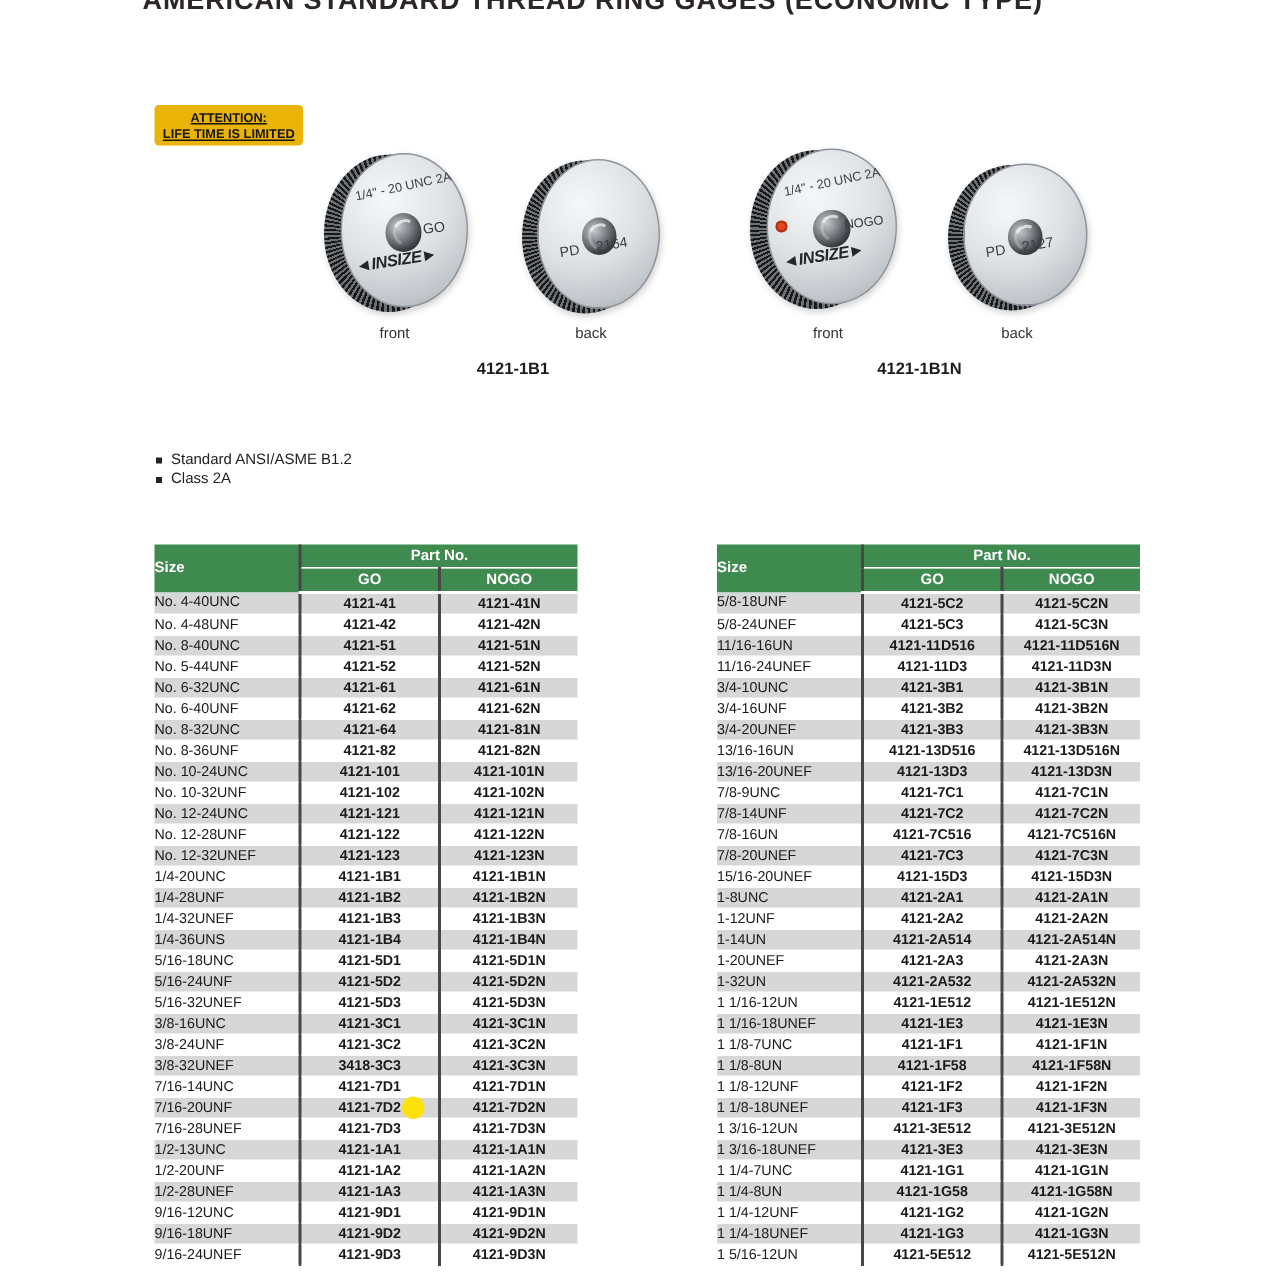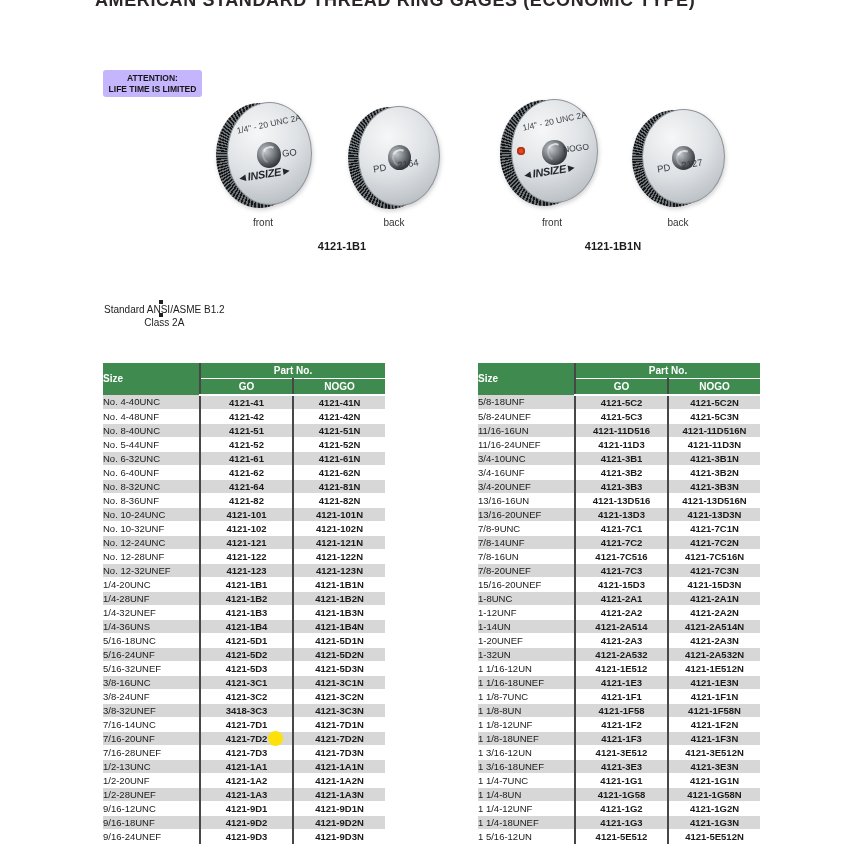--- a/index.html
+++ b/index.html
@@ -17,22 +17,22 @@
   .cert-badge{position:absolute;left:103px;top:31px;width:170px;height:40px;}
   .cert-bracket{
     position:absolute;left:0;top:0;width:22px;height:36px;
     border:3px solid #6f6f6f;border-right:none;border-radius:10px 0 0 10px;
   }
   .cert-text{position:absolute;left:13px;top:7px;line-height:1.06;
     font-style:italic;font-weight:bold;font-size:12.5px;color:#ea4e26;letter-spacing:.2px;}
   
   .attention-badge{
     position:absolute;left:103px;top:70px;width:99px;height:27px;
-    background:#c4b5fd;border-radius:3px;text-align:center;
-    font-size:8.5px;font-weight:bold;color:#151515;line-height:1.3;padding-top:3px;box-sizing:border-box;
+    background:#eab308;border-radius:3px;text-align:center;
+    font-size:8.5px;font-weight:bold;color:#151515;line-height:1.3;padding-top:3px;box-sizing:border-box;text-decoration:underline;
   }
   
   .gage{position:absolute;filter:drop-shadow(1px 2px 2px rgba(0,0,0,.18));}
   .gage .edge{
     position:absolute;left:0;top:1%;width:91%;height:99%;border-radius:50%;
     background:repeating-conic-gradient(from 0deg,#17181a 0deg 2deg,#6d7277 2deg 4deg);
   }
   .gage .face{
     position:absolute;left:11%;top:0;width:89%;height:97%;border-radius:50%;
     background:radial-gradient(circle at 36% 30%,#f6f7f8 0%,#dfe2e5 45%,#bfc4c9 78%,#939aa1 100%);
@@ -58,21 +58,21 @@
     transform:rotate(-9deg);font-style:italic;font-weight:bold;font-size:11px;
     letter-spacing:-.3px;color:#23272c;white-space:nowrap;
   }
   .mark-pd{position:absolute;left:27%;top:52%;transform:rotate(-9deg);font-size:9.5px;color:#3a3f45;word-spacing:6px;white-space:nowrap;}
   .nogo-dot{position:absolute;left:17%;top:45%;width:8px;height:8px;border-radius:50%;
     background:#e0481f;box-shadow:inset 0 0 0 1.5px #b03212;}
   .photo-label{position:absolute;width:60px;text-align:center;font-size:10px;color:#333;}
   .photo-caption{position:absolute;text-align:center;font-size:11px;font-weight:bold;color:#1c1c1c;}
   
   .features{position:absolute;left:104px;top:300px;font-size:10px;color:#222;}
-  .feature{display:flex;align-items:center;height:13px;flex-direction:column;}
+  .feature{display:flex;align-items:center;height:13px;}
   .feature .sq{width:4px;height:4px;background:#222;margin-right:6px;flex:none;}
   
   table.gage-table{
     position:absolute;top:363px;border-collapse:collapse;table-layout:fixed;width:282px;
     font-size:9.5px;
   }
   table.gage-table th{
     background:#3f8b4f;color:#fff;font-weight:bold;font-size:10px;
     height:15px;padding:0;line-height:1;
   }

